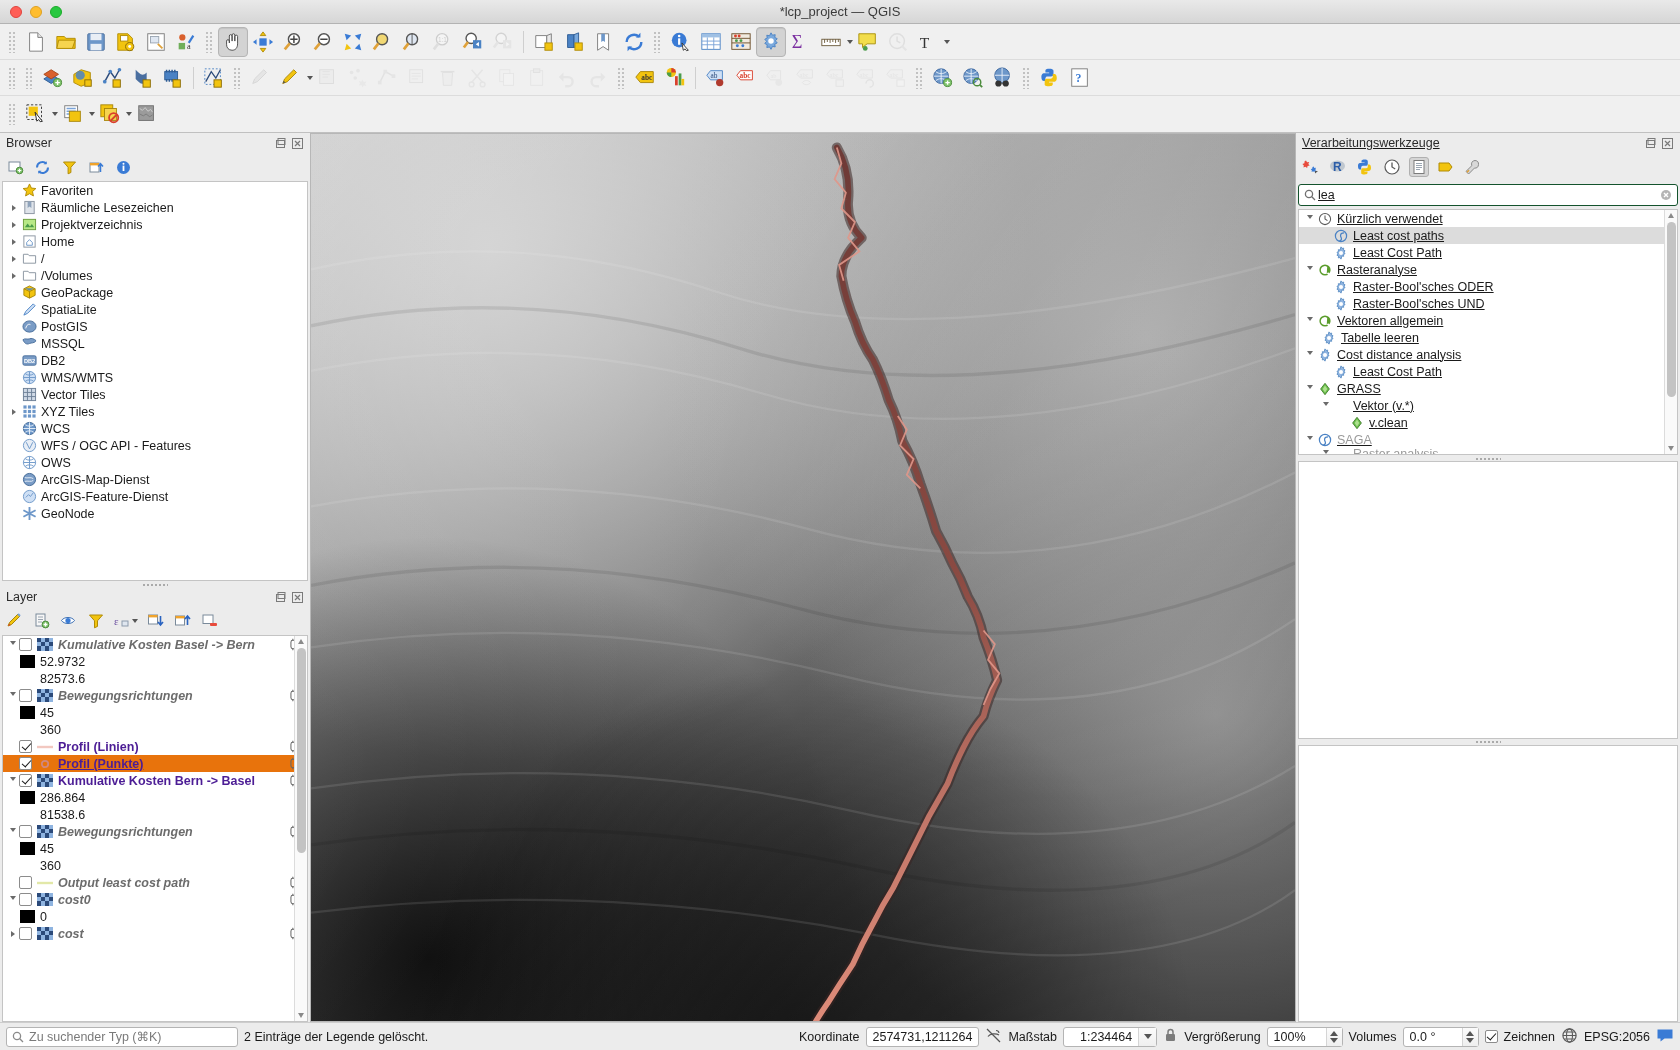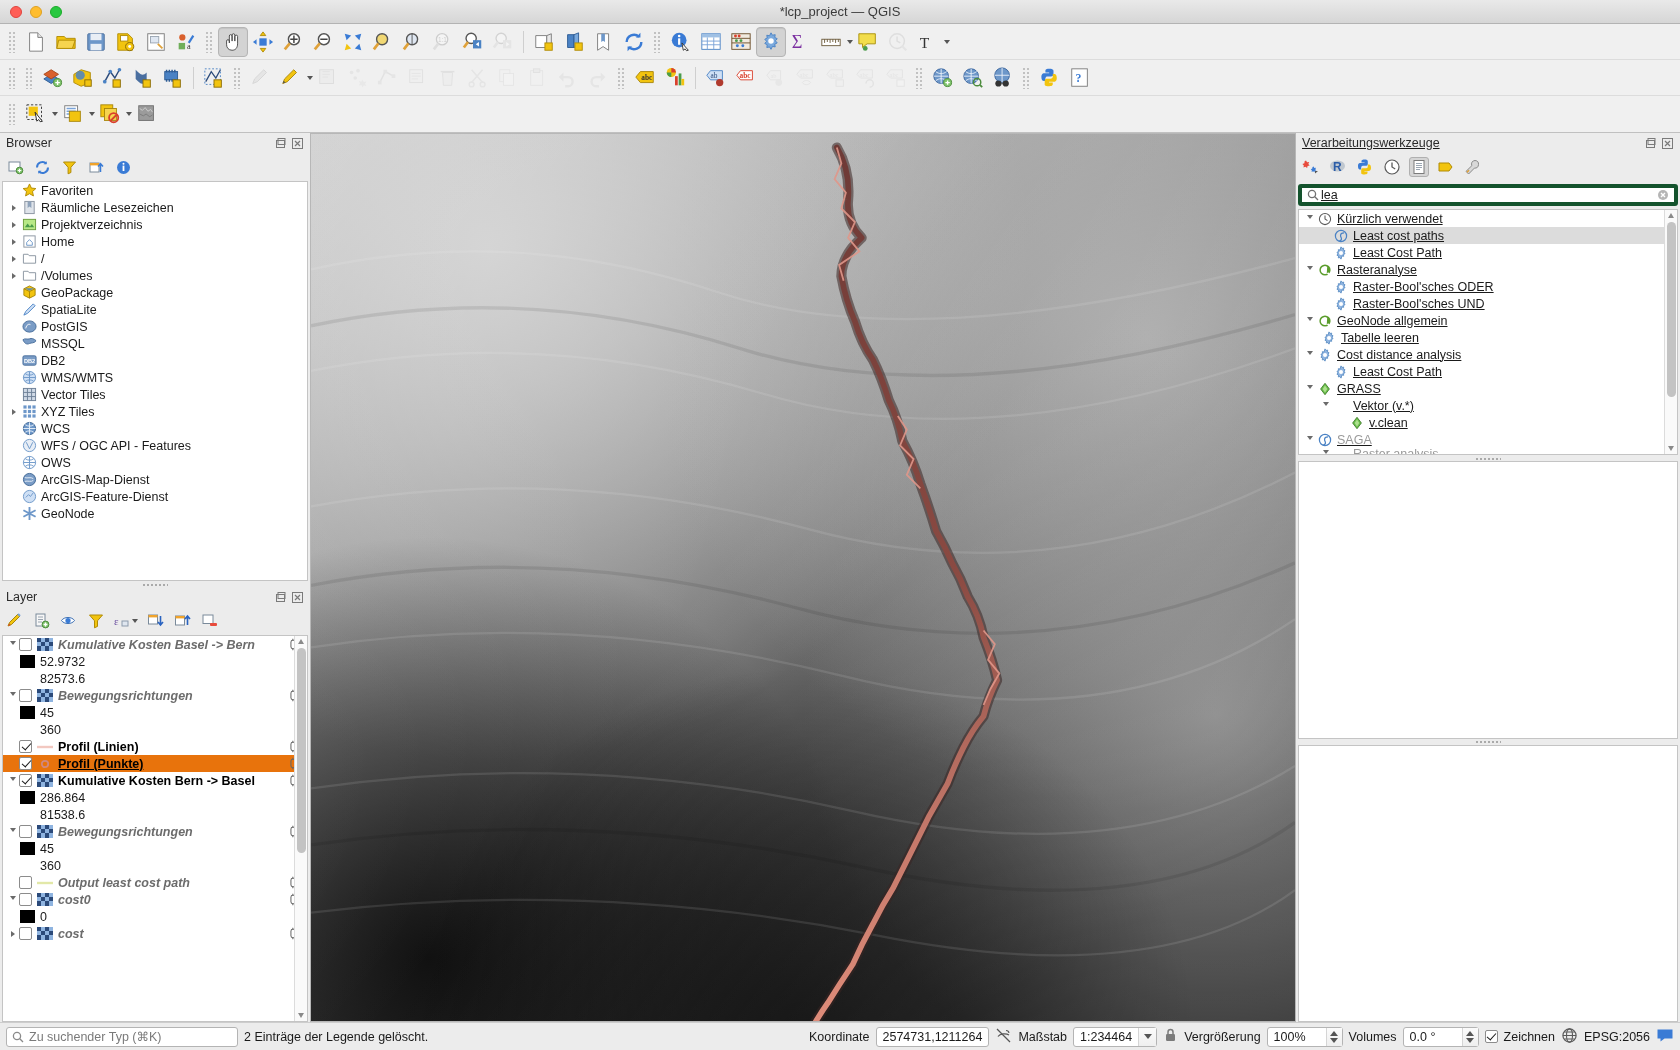--- a/index.html
+++ b/index.html
@@ -88,21 +88,21 @@
   .arrow.open i { border-left:3.5px solid transparent; border-right:3.5px solid transparent; border-top:4px solid #6a6a6a; }
   .ico { width: 18px; flex: none; display: flex; align-items: center; justify-content: center; }
   .tlabel { padding-left: 3px; }
 
   
   .mapwrap { flex: 1; min-width: 0; position: relative; border: 1px solid #b7b7b7; background:#888; overflow:hidden; }
   .mapcanvas { position:absolute; inset:0; }
 
   
   .searchbox {
-    margin: 3px 2px; height: 22px; border: 4px solid #14532d; background: #fff;
+    margin: 3px 2px; height: 22px; border: 1px solid #14532d; background: #fff;
     display: flex; align-items: center; padding: 0 5px; border-radius: 3px;
   }
   .searchbox input {
     border: none; outline: none; flex: 1; font-family: inherit; font-size: 12.5px; background: transparent; color:#1a1a1a;
   }
   .results-box { flex:1; background:#fff; border:1px solid #c4c4c4; margin:0 2px; }
   .scrollbar-v {
     position: absolute; right: 0; top: 0; bottom: 0; width: 13px; background: #fafafa; border-left: 1px solid #dcdcdc;
   }
   .scrollthumb { position: absolute; left: 2px; width: 9px; border-radius: 5px; background: #c3c3c3; }
@@ -115,42 +115,42 @@
   
   .chk {
     width: 13px; height: 13px; border: 1px solid #8c8c8c; background: #fff; border-radius: 2px;
     flex: none; margin-right: 3px; position: relative;
   }
   .chk.on::after {
     content: ""; position: absolute; left: 3.5px; top: 0px; width: 4px; height: 8px;
     border: solid #1a1a1a; border-width: 0 1.7px 1.7px 0; transform: rotate(42deg);
   }
   .layer-name { font-style: italic; color: #6c6c6c; font-weight: bold; }
-  .layer-name.on { font-style: normal; color: #000000; font-weight: bold; }
+  .layer-name.on { font-style: normal; color: #4c1d95; font-weight: bold; }
   .legend-black { width: 15px; height: 13px; background: #000; flex: none; }
   .memico { width: 17px; height: 13px; flex:none; margin-right:2px; }
   .lrow { height: 17px; display:flex; align-items:center; font-size:12.5px; white-space:nowrap; padding-left:3px; }
   .lindent1 { padding-left: 17px; }
 
   
   .statusbar {
     height: 28px; min-height: 28px; display: flex; align-items: center;
     background: #ececec; border-top: 1px solid #cdcdcd; padding: 0 6px; gap: 6px;
     font-size: 12.5px;
   }
   .sb-search {
     width: 232px; height: 20px; border: 1px solid #b4b4b4; background: #fff; border-radius: 3px;
     display: flex; align-items: center; padding: 0 5px; gap: 5px; color: #7a7a7a;
   }
   .sb-field {
     height: 20px; border: 1px solid #b4b4b4; background: #fff; border-radius: 3px;
     display: flex; align-items: center; padding: 0 6px;
   }
   .sb-combo { display:flex; align-items:center; height:20px; border:1px solid #b4b4b4; background:#fff; border-radius:3px; }
-  .sb-combo .val { padding: 0 6px; min-width: 62px; }
+  .sb-combo .val { padding: 0 6px; min-width: 62px; margin-left: 10px; }
   .sb-combo .arrowbtn {
     width: 18px; height: 18px; border-left: 1px solid #d5d5d5;
     display:flex;align-items:center;justify-content:center; background: linear-gradient(#fbfbfb,#efefef);
   }
   .sb-spin { display:flex; align-items:center; height:20px; border:1px solid #b4b4b4; background:#fff; border-radius:3px; }
   .sb-spin .val { padding: 0 6px; min-width: 58px; }
   .spinbtns { width: 16px; height: 18px; display:flex; flex-direction:column; align-items:center; justify-content:center; gap:2px;
               border-left:1px solid #d5d5d5; background: linear-gradient(#fbfbfb,#efefef);}
   .spin-up { width:0;height:0;border-left:4px solid transparent;border-right:4px solid transparent;border-bottom:5px solid #555; }
   .spin-dn { width:0;height:0;border-left:4px solid transparent;border-right:4px solid transparent;border-top:5px solid #555; }
@@ -1653,21 +1653,21 @@
             <div class="trow" style="padding-left:4px;">
               <span class="arrow open">
                 <i></i>
               </span>
               <span class="ico">
                 <svg width="14" height="14" viewBox="0 0 16 16">
                   <circle cx="8" cy="8" r="6.4" fill="#5a9c2b"></circle>
                   <path d="M10.5 4.5a4.5 4.5 0 1 0 1 6l2.5 2.2-1.4 1.5-2.6-2.3" fill="#fff"></path>
                 </svg>
               </span>
-              <span class="tlabel">GeoNode allgemein</span>
+              <span class="tlabel">Vektoren allgemein</span>
             </div>
             <div class="trow" style="padding-left:8px;">
               <span class="arrow"></span>
               <span class="ico">
                 <svg width="14" height="14" viewBox="0 0 16 16">
                   <path d="M8 1l1.1 1.8 2-.4-.3 2 1.8 1-1 1.7 1 1.7-1.8 1 .3 2-2-.4L8 15l-1.1-1.8-2 .4.3-2-1.8-1 1-1.7-1-1.7 1.8-1-.3-2 2 .4z" fill="#8fb4e0" stroke="#5b8ec4"></path>
                   <circle cx="8" cy="8" r="2.3" fill="#fff"></circle>
                 </svg>
               </span>
               <span class="tlabel">Tabelle leeren</span>

